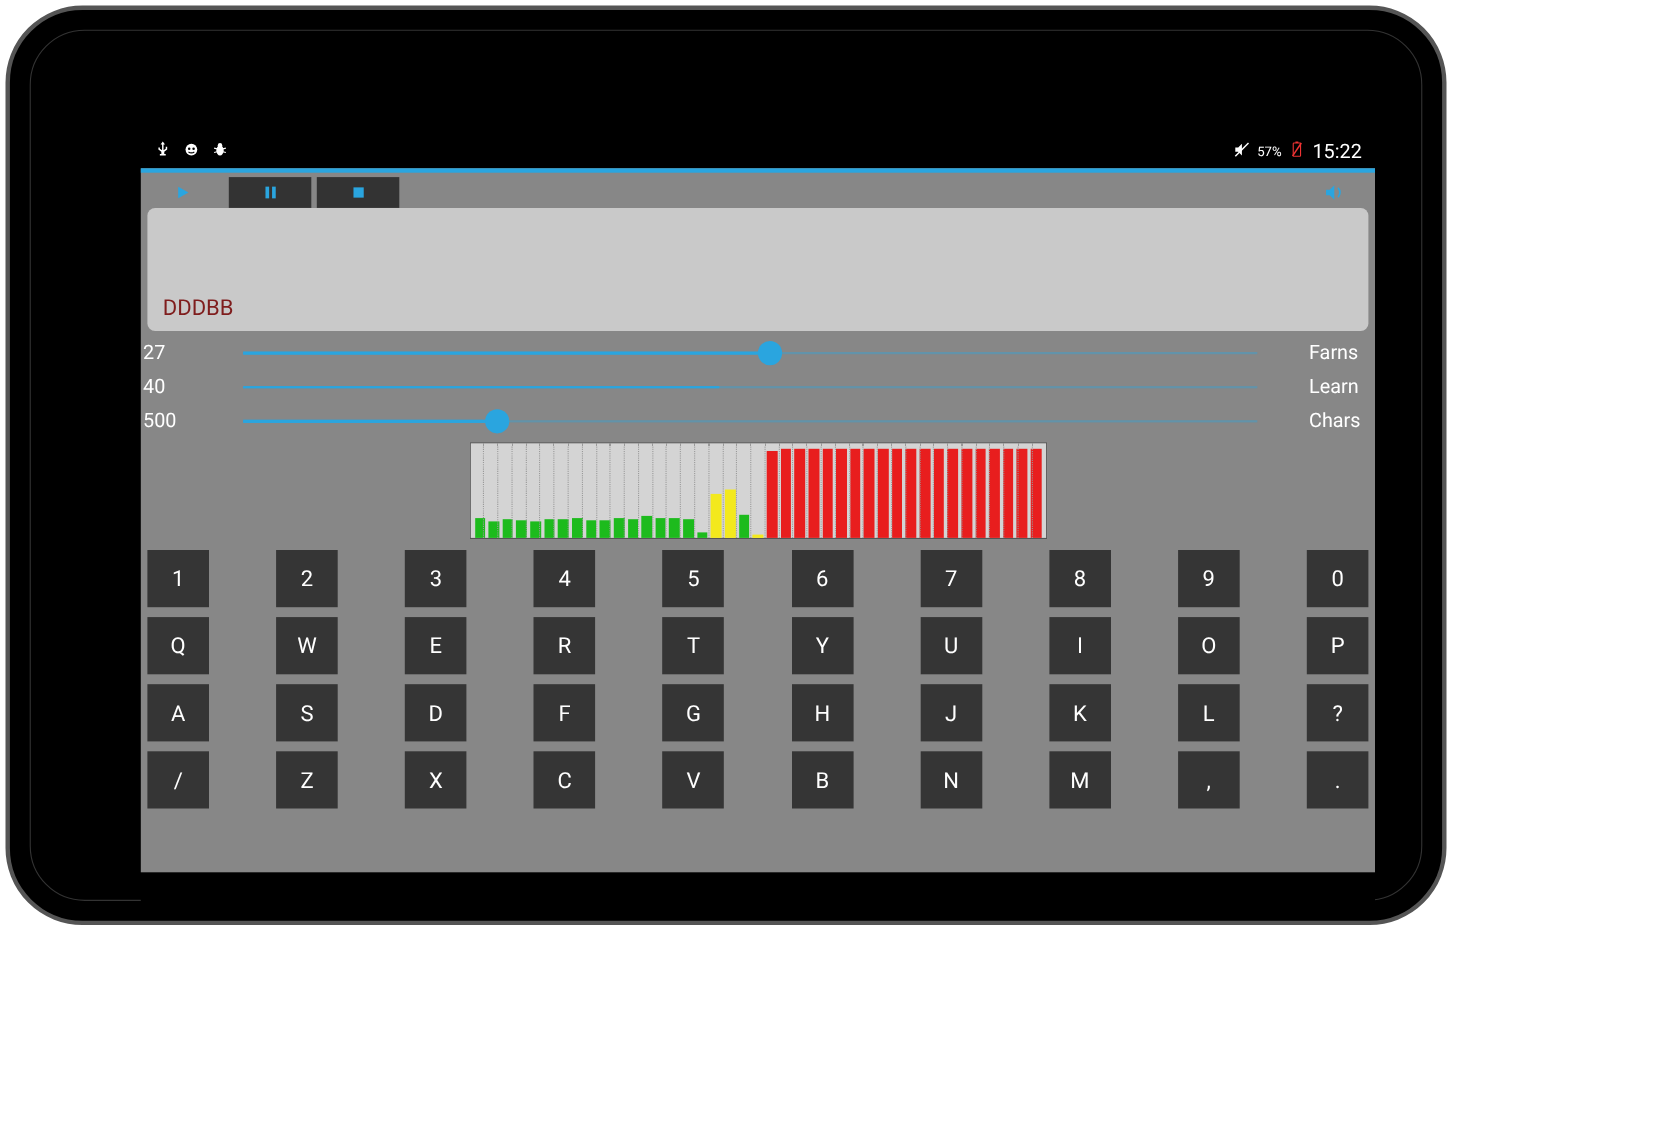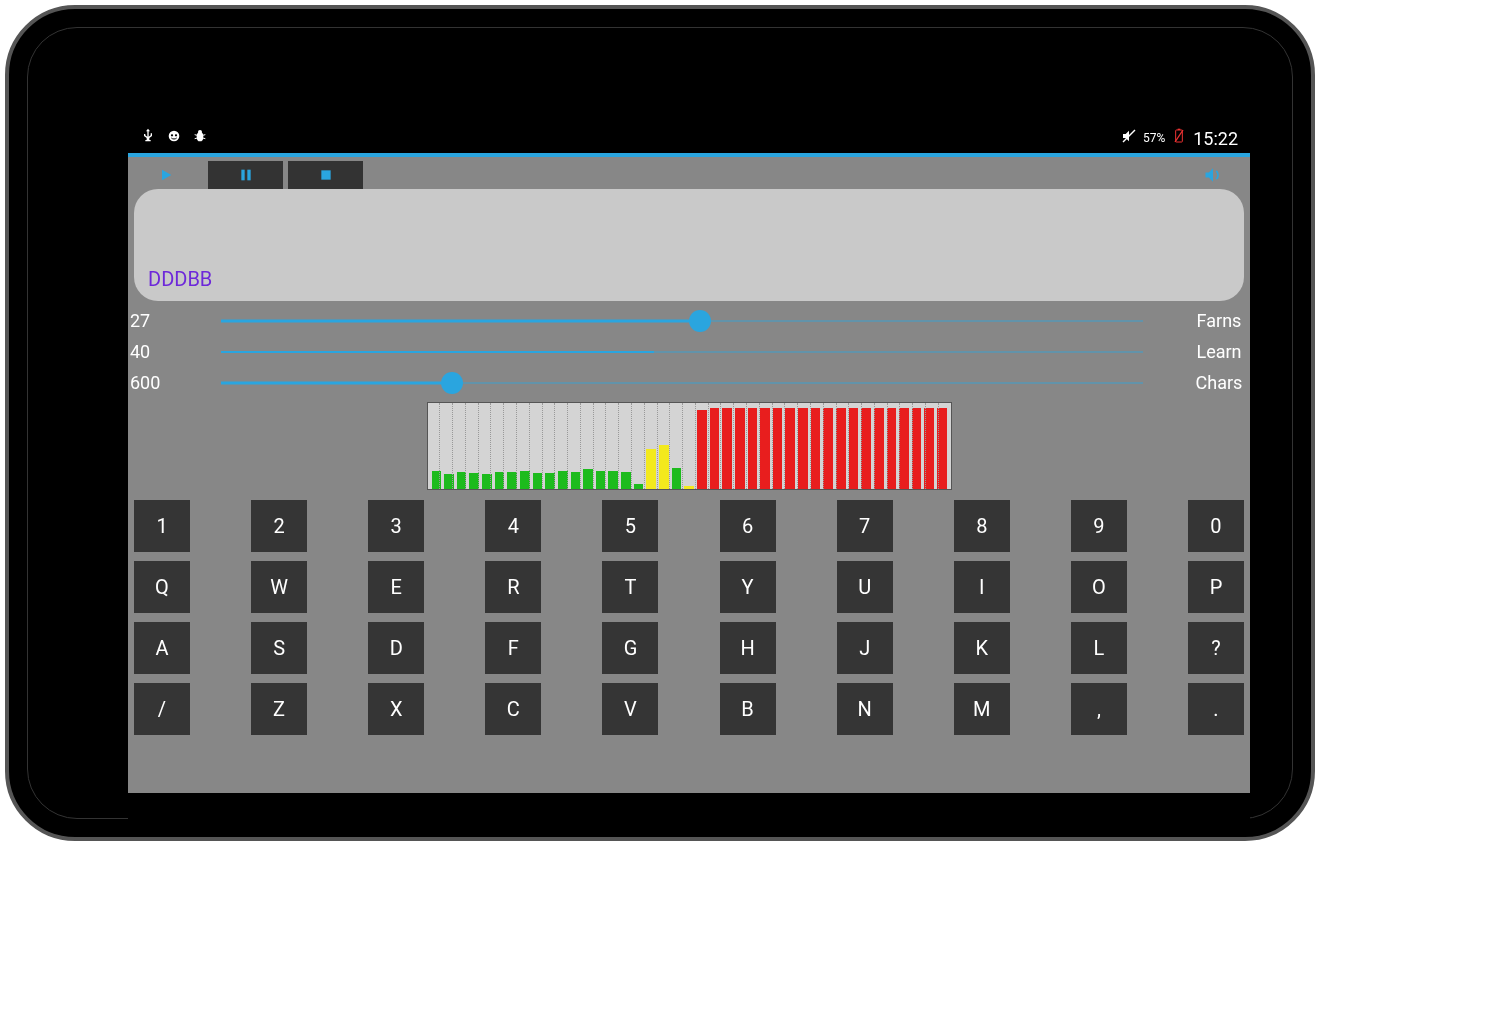--- a/index.html
+++ b/index.html
@@ -85,42 +85,42 @@
     align-items: center;
     justify-content: center;
   }
   .tb-btn.dark { background: #333; }
   .tb-spacer { flex: 1; }
 
   
   .text-display {
     margin: 0 6px 4px 6px;
     background: #c9c9c9;
-    border-radius: 24px;
+    border-radius: 7px;
     height: 112px;
     padding: 10px 14px 10px 14px;
     display: flex;
     align-items: flex-end;
     font-size: 20px;
-    color: #6d28d9;
+    color: #7f1d1d;
   }
 
   
   .sliders { padding: 0 0; }
   .slider-row {
     display: flex;
     align-items: center;
     height: 31px;
     color: #fff;
     font-size: 18px;
     gap: 37px;
   }
   .slider-val { width: 56px; text-align: left; padding-left: 2px; }
   .slider-track-wrap { flex: 1; position: relative; height: 20px; margin-right: 10px; }
-  .slider-right { width: 60px; text-align: center; padding-right: 2px; }
+  .slider-right { width: 60px; text-align: left; padding-right: 2px; }
   .slider-track {
     position: absolute;
     top: 50%; left: 0;
     height: 2px;
     background: rgba(42,165,223,0.4);
     width: 100%;
     transform: translateY(-50%);
   }
   .slider-fill {
     position: absolute;
@@ -293,21 +293,21 @@
             </div>
             <div class="slider-row slider-thin">
               <div class="slider-val">40</div>
               <div class="slider-track-wrap">
                 <div class="slider-track"></div>
                 <div class="slider-fill" style="width:47%"></div>
               </div>
               <div class="slider-right">Learn</div>
             </div>
             <div class="slider-row">
-              <div class="slider-val">600</div>
+              <div class="slider-val">500</div>
               <div class="slider-track-wrap">
                 <div class="slider-track"></div>
                 <div class="slider-fill" style="width:25%"></div>
                 <div class="slider-thumb" style="left:25%"></div>
               </div>
               <div class="slider-right">Chars</div>
             </div>
           </div>
 
         <div class="chart-wrap">

